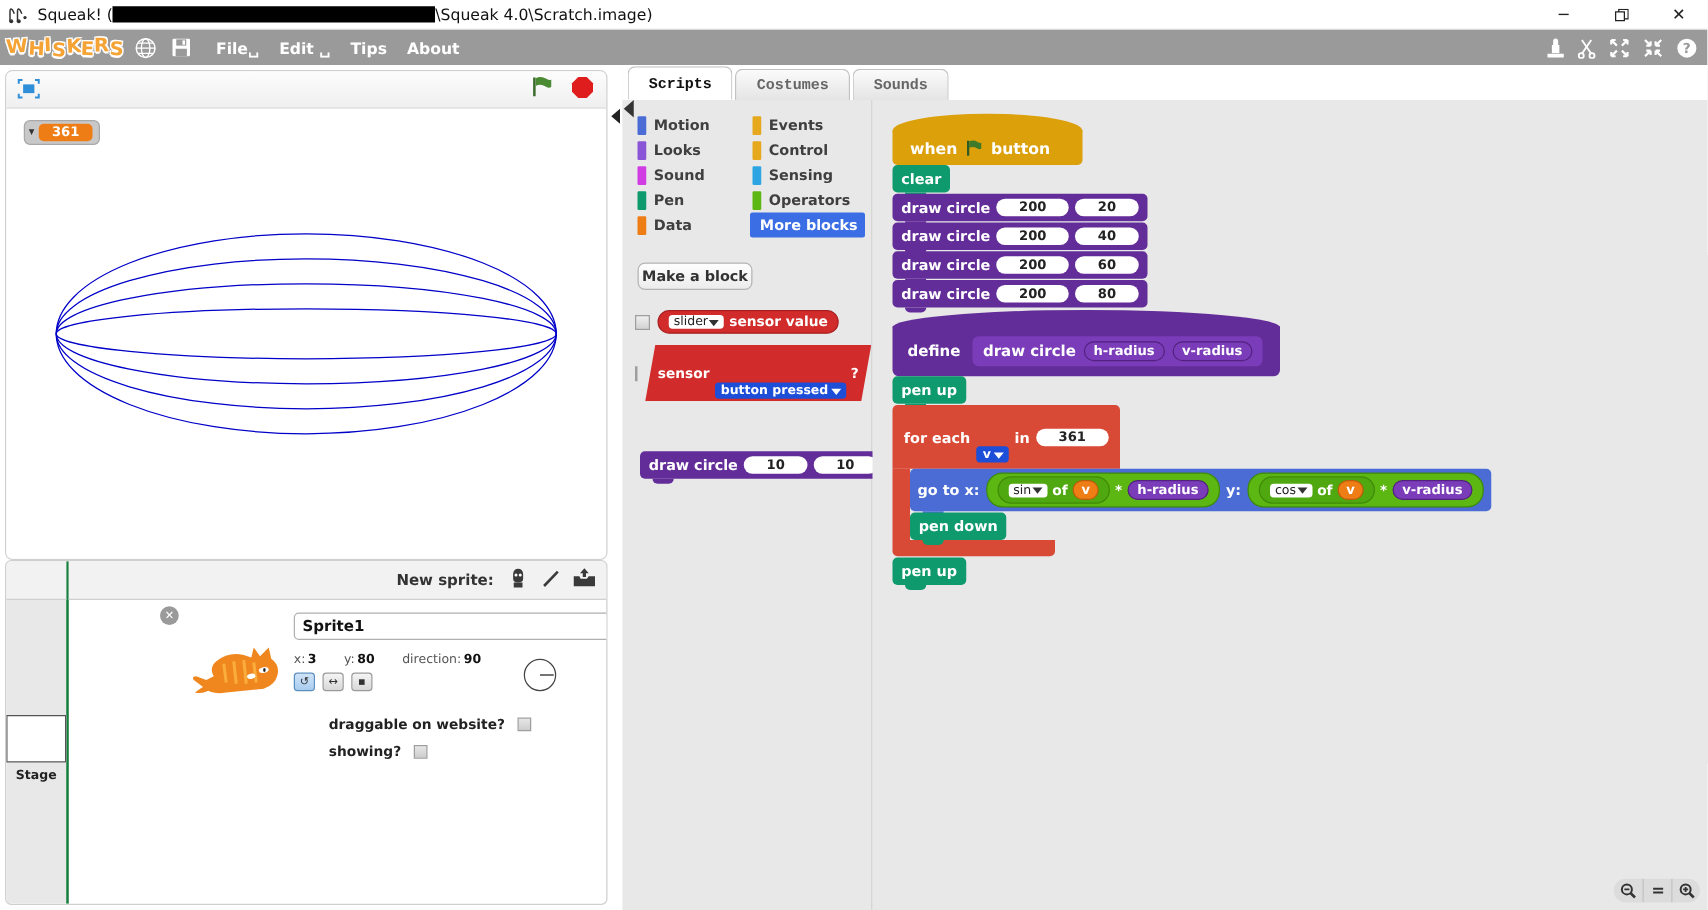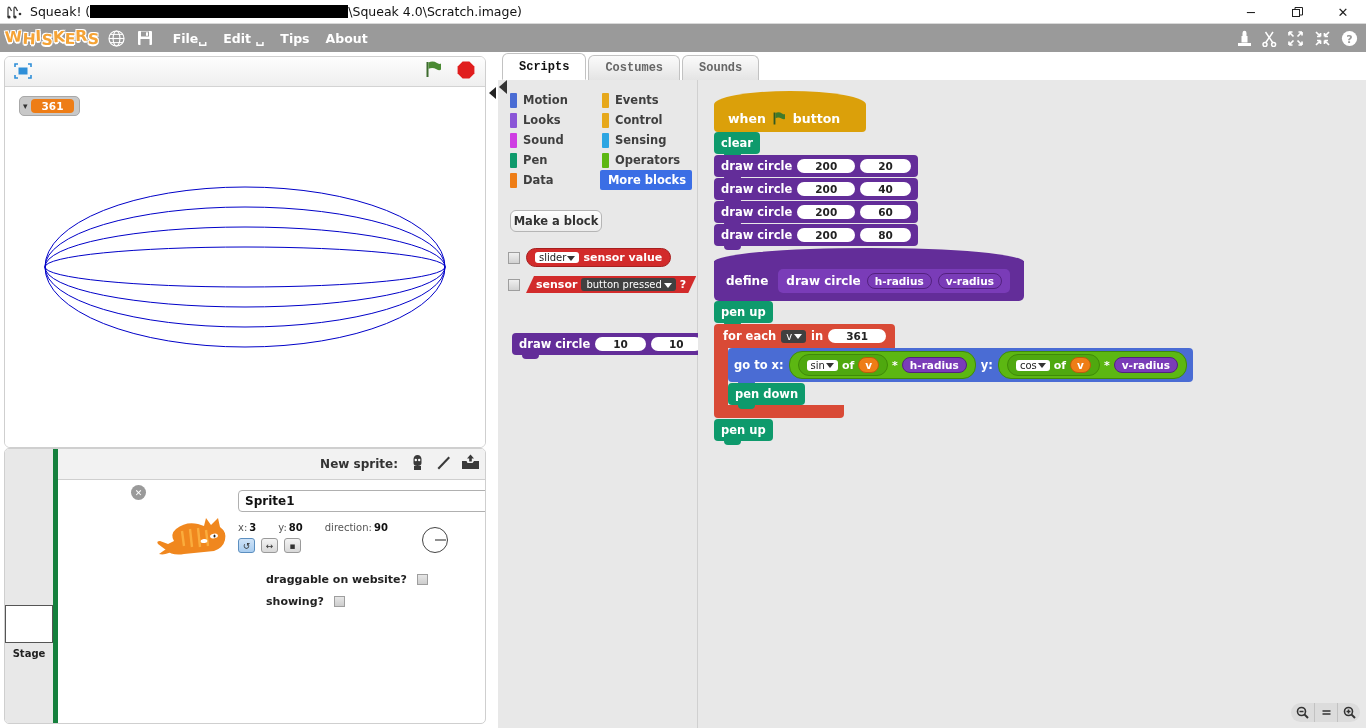--- a/index.html
+++ b/index.html
@@ -111,22 +111,22 @@
   }
   .xy-bar b { color: #111; font-size: 10px; }
 
   
   .sprite-pane {
     flex: 1; margin: 0 4px 4px 4px;
     border: 1px solid #cfcfcf; border-radius: 5px;
     display: flex; background: #fff; overflow: hidden;
   }
   .stage-col {
-    width: 66px; background: #e8e8e8; border-right: 5px solid #15803d;
-    display: flex; align-items: center;
+    width: 66px; background: #e8e8e8; border-right: 2px solid #15803d;
+    display: flex; flex-direction: column; align-items: center;
   }
   .stage-col-hdr { height: 31px; width: 100%; background: #f2f2f2; border-bottom: 1px solid #cfcfcf; }
   .stage-thumb-wrap { margin-top: 92px; text-align: center; cursor: pointer; }
   .stage-thumb {
     width: 48px; height: 38px; background: #fff;
     border: 1px solid #555; margin: 0 auto;
   }
   .stage-thumb-lbl { font-size: 10px; font-weight: bold; color: #222; margin-top: 5px;
     font-family: "DejaVu Sans", sans-serif; }
 
@@ -272,23 +272,24 @@
     background: #fff; color: #222; border-radius: 3px; padding: 0px 13px 0px 4px;
     font-size: 10px; position: relative; font-family: "DejaVu Sans", sans-serif;
     display: inline-block; font-weight: normal;
   }
   .drop-slot::after {
     content: ""; position: absolute; right: 4px; top: 50%; margin-top: -2px;
     border-left: 4px solid transparent; border-right: 4px solid transparent;
     border-top: 5px solid #333;
   }
   .drop-dark {
-    background: #404040; color: #fff; border-radius: 3px; padding: 1px 14px 1px 5px;
-    font-size: 10px; position: relative; display: inline-block; font-weight: normal;
+    background: #1d4ed8; color: #fff; border-radius: 3px; padding: 1px 14px 1px 5px;
+    font-size: 10px; position: relative; display: inline-block; font-weight: bold;
     font-family: "DejaVu Sans", sans-serif;
+    margin-top: 28px;
   }
   .drop-dark::after {
     content: ""; position: absolute; right: 4px; top: 50%; margin-top: -2px;
     border-left: 4px solid transparent; border-right: 4px solid transparent;
     border-top: 5px solid #fff;
   }
   .var-pill {
     background: #7a3cb8; border: 1px solid #53217f; color: #fff;
     border-radius: 11px; padding: 1px 7px; font-size: 10.5px; font-weight: bold;
     font-family: "DejaVu Sans", sans-serif; display: inline-block;

